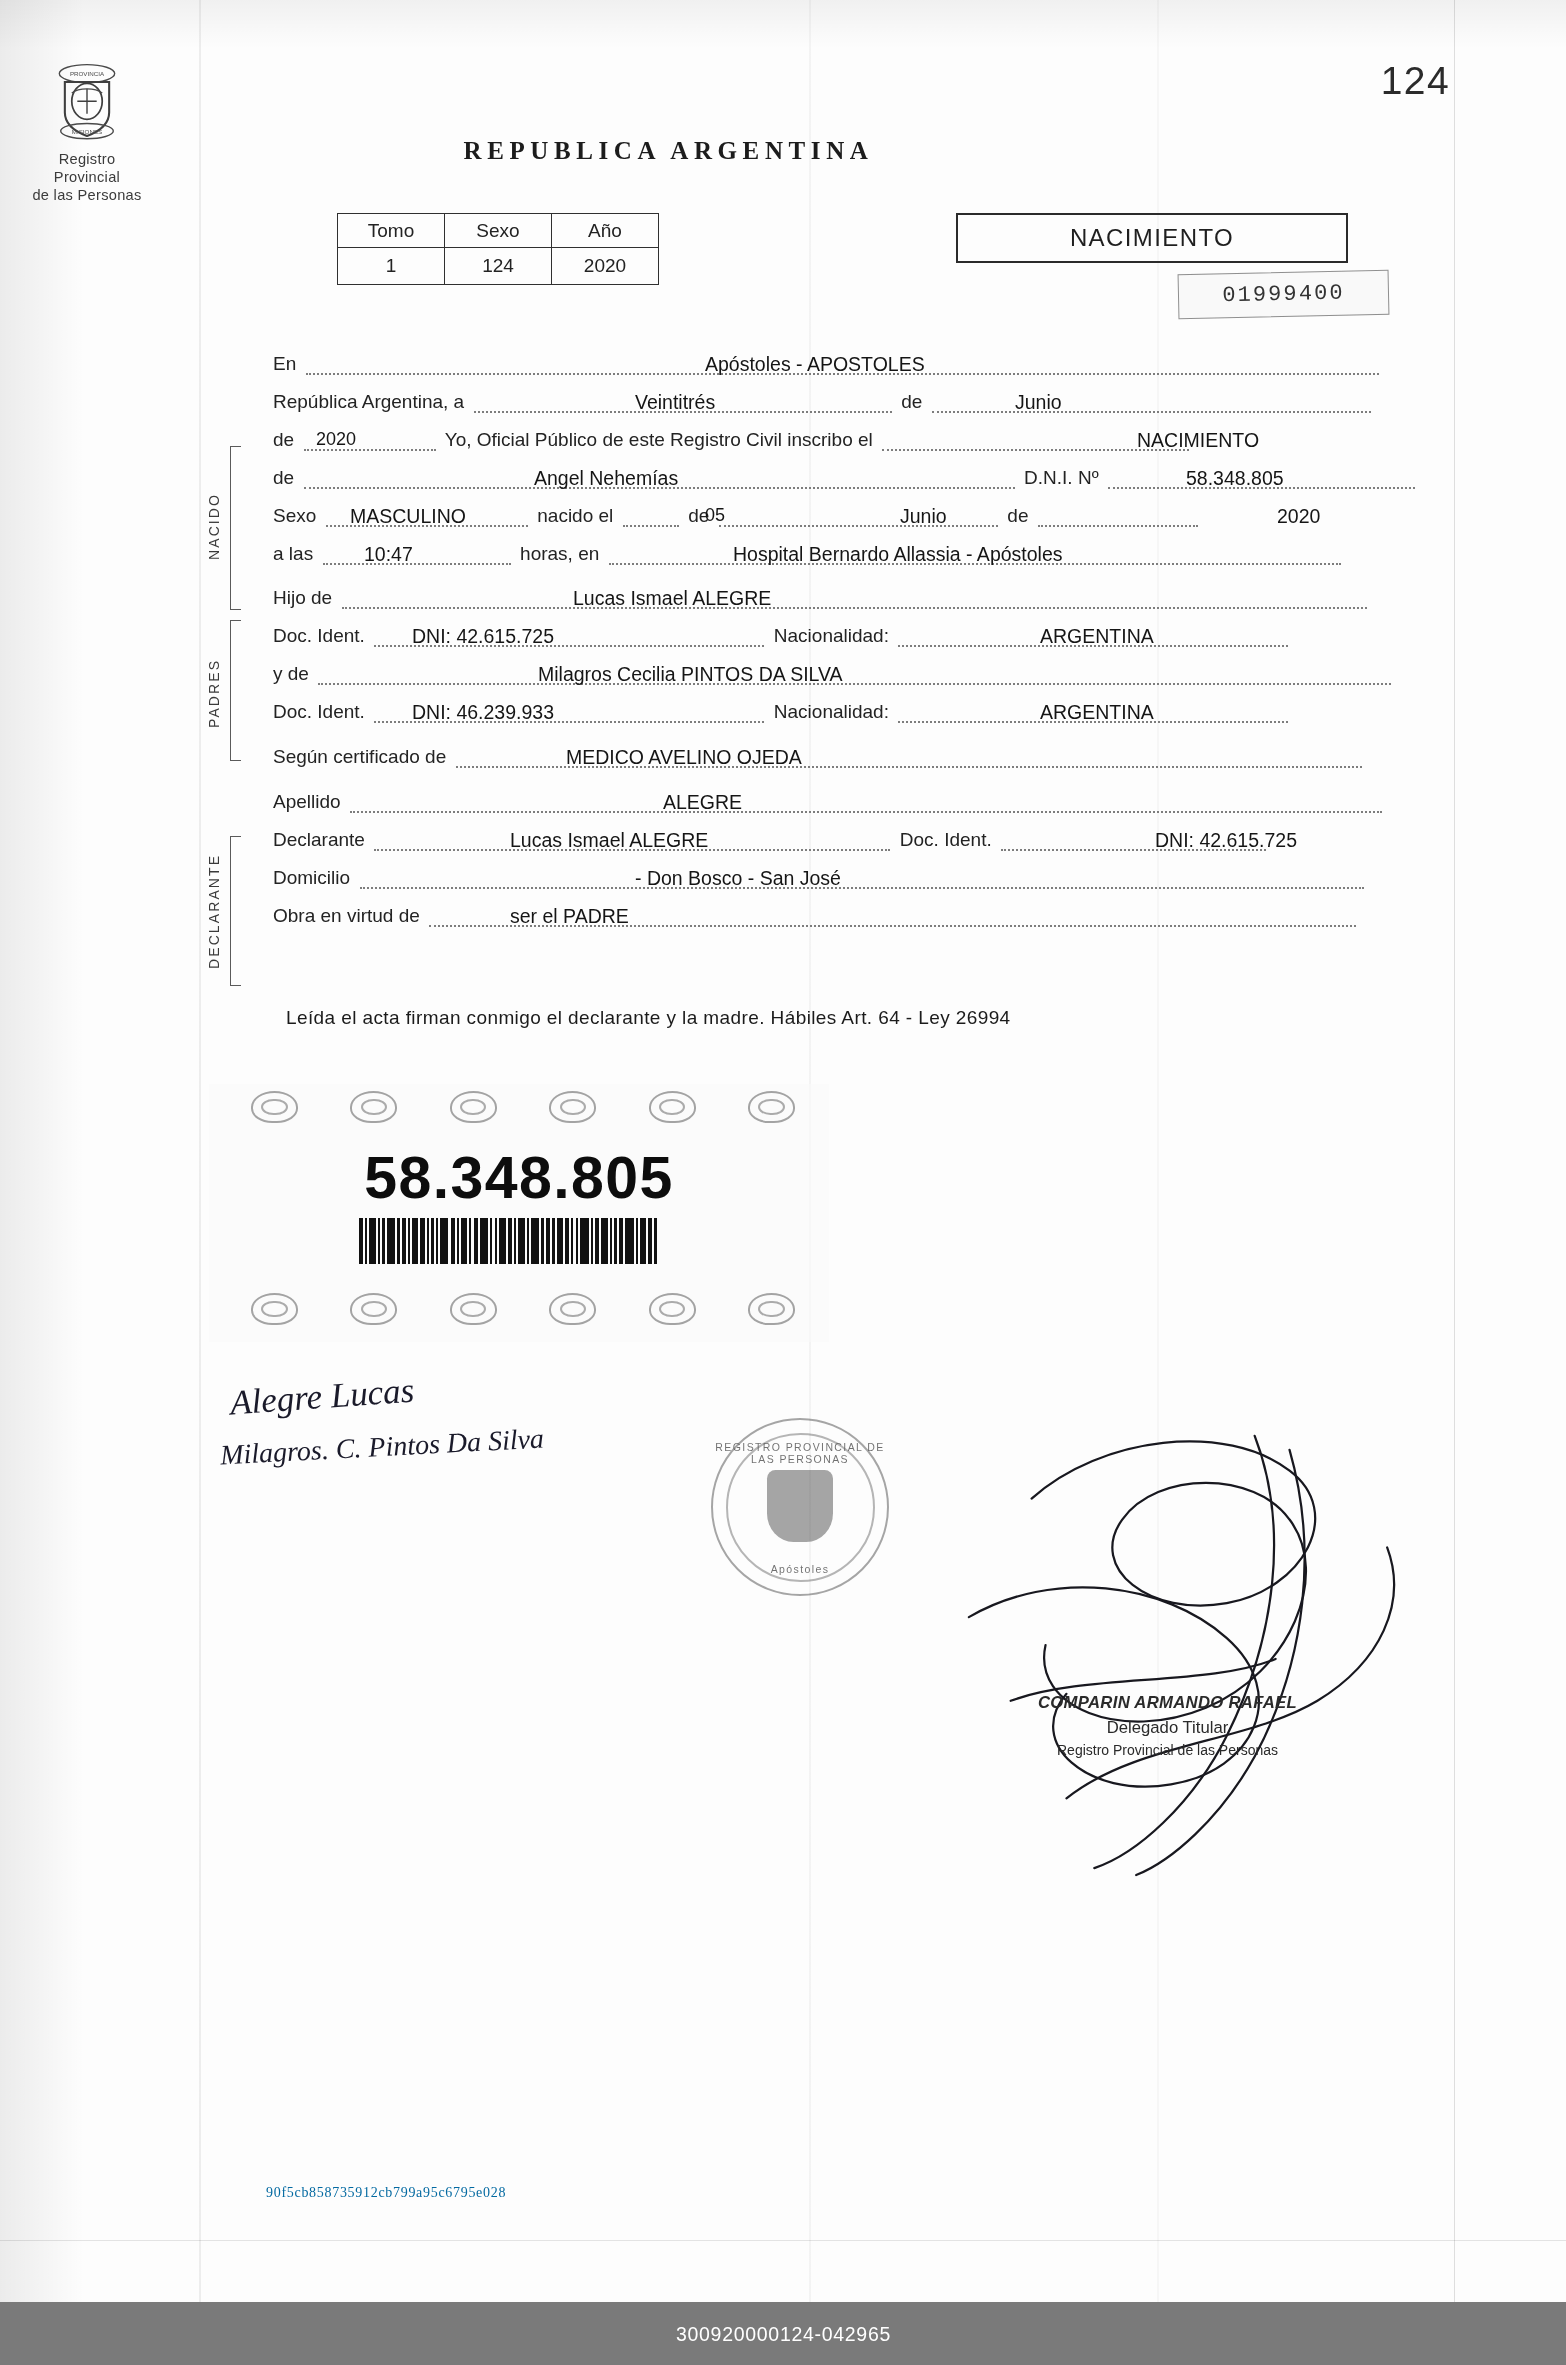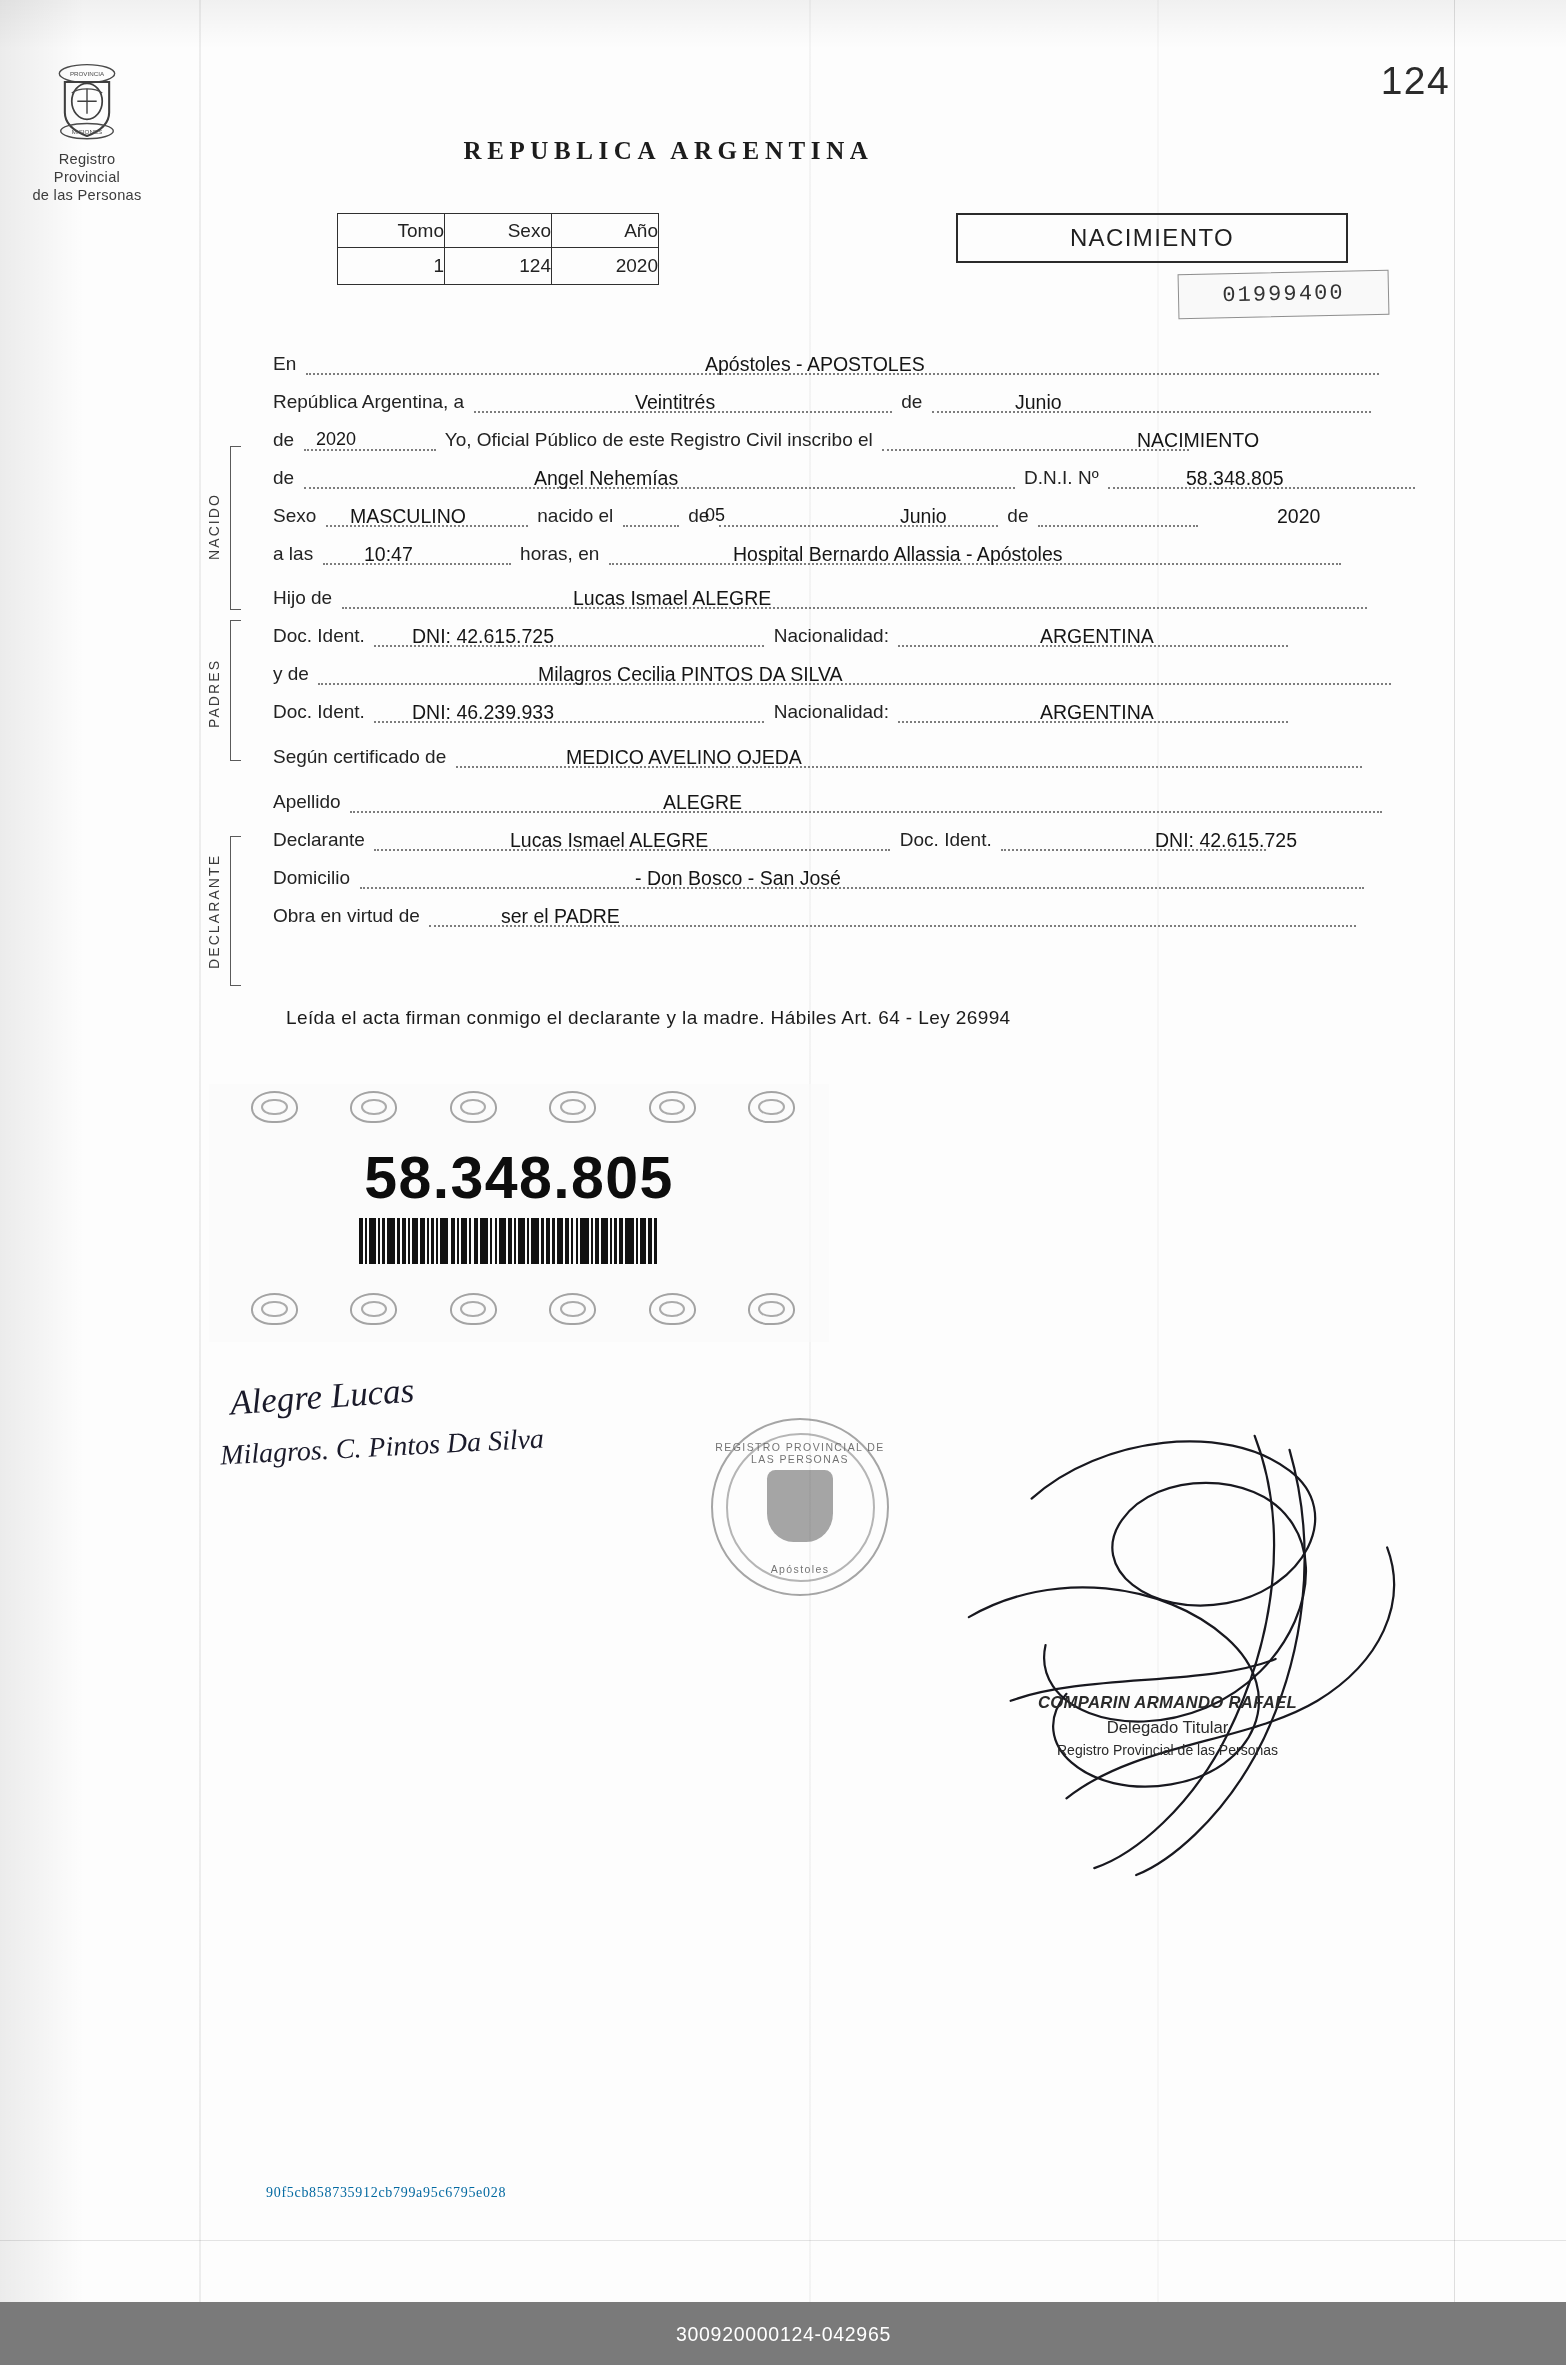--- a/index.html
+++ b/index.html
@@ -102,21 +102,21 @@
     left: 337px;
     top: 213px;
     border-collapse: collapse;
     font-size: 19px;
     color: #232323;
   }
   .tav-table th, .tav-table td {
     border: 1.4px solid #303030;
     width: 106px;
     height: 33px;
-    text-align: right;
+    text-align: center;
     font-weight: normal;
     padding: 0;
   }
   .tav-table td { height: 36px; }
 
   
   .nac-box {
     position: absolute;
     left: 956px;
     top: 213px;
@@ -534,21 +534,21 @@
 
     <div class="row">
       <span class="lbl">Domicilio</span>
       <span class="dots" style="width:1004px;"></span>
       <span class="val" style="left:362px;">- Don Bosco - San José</span>
     </div>
 
     <div class="row">
       <span class="lbl">Obra en virtud de</span>
       <span class="dots" style="width:927px;"></span>
-      <span class="val" style="left:228px;">ser el PADRE</span>
+      <span class="val" style="left:237px;">ser el PADRE</span>
     </div>
   </div>
 
   <div class="note">Leída el acta firman conmigo el declarante y la madre. Hábiles   Art. 64 - Ley 26994</div>
 
   <div class="bc-label">
     <div class="bc-rosette-row" style="top:7px;">
       <span class="rosette"></span>
       <span class="rosette"></span>
       <span class="rosette"></span>

